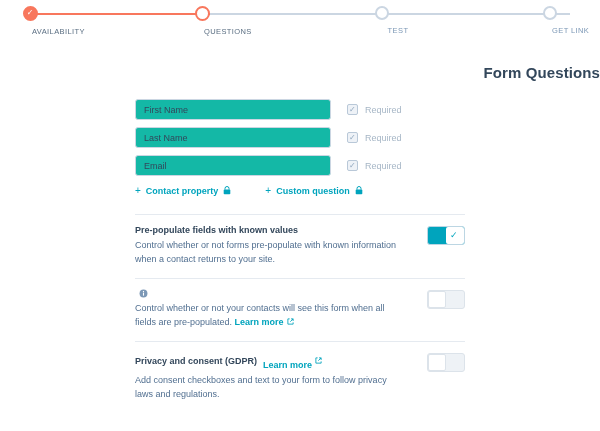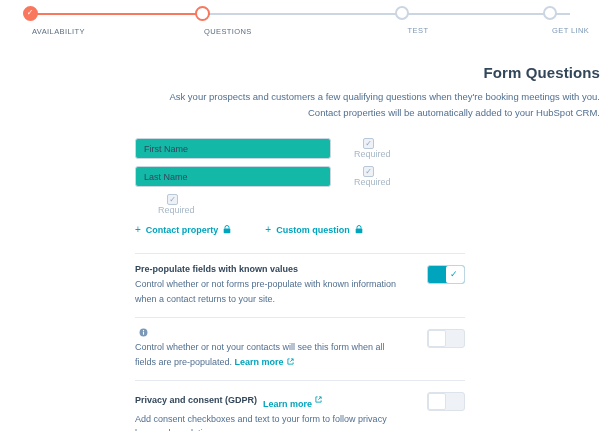--- a/index.html
+++ b/index.html
@@ -99,21 +99,20 @@
     font-family: "Liberation Sans", sans-serif;
     font-size: 9px;
     color: #33475b;
     padding: 0 8px;
     outline: none;
   }
   .req-wrap {
     display: flex;
     align-items: center;
     margin-left: 16px;
-    flex-direction: column;
   }
   .req-box {
     width: 11px; height: 11px;
     border: 1px solid #b9c8d8;
     border-radius: 2px;
     background: #eef2f7;
     position: relative;
   }
   .req-box::after {
     content: "✓";
@@ -239,37 +238,33 @@
       <span class="step-check">✓</span>
     </div>
     <div class="step-label">AVAILABILITY</div>
   </div>
 
   <div class="step current" style="left:172px; width:60px;">
     <div class="step-dot"></div>
     <div class="step-label">QUESTIONS</div>
   </div>
 
-  <div class="step" style="left:372px; width:60px;">
+  <div class="step" style="left:352px; width:60px;">
     <div class="step-dot"></div>
     <div class="step-label">TEST</div>
   </div>
 
   <div class="step" style="left:520px; width:60px;">
     <div class="step-dot"></div>
     <div class="step-label">GET LINK</div>
   </div>
 </div>
 
 <div class="page-head">
   <div class="page-title">Form Questions</div>
-  <div class="page-sub">
-    <div>Ask your prospects and customers a few qualifying questions when they're booking meetings with you.</div>
-    <div>Contact properties will be automatically added to your HubSpot CRM.</div>
-  </div>
 </div>
 
 <div class="body-wrap">
 
   <div class="field-row">
     <input class="field-input" type="text" value="First Name" style="">
     <div class="req-wrap">
       <span class="req-box"></span>
       <span class="req-label">Required</span>
     </div>
@@ -277,20 +272,21 @@
 
   <div class="field-row">
     <input class="field-input" type="text" value="Last Name" style="">
     <div class="req-wrap">
       <span class="req-box"></span>
       <span class="req-label">Required</span>
     </div>
   </div>
 
   <div class="field-row">
+    <input class="field-input" type="text" value="Email" style="">
     <div class="req-wrap">
       <span class="req-box"></span>
       <span class="req-label">Required</span>
     </div>
   </div>
 
   <div class="add-links">
     <div class="add-link">
       <span class="add-plus">+</span>
       <span>Contact property</span>

